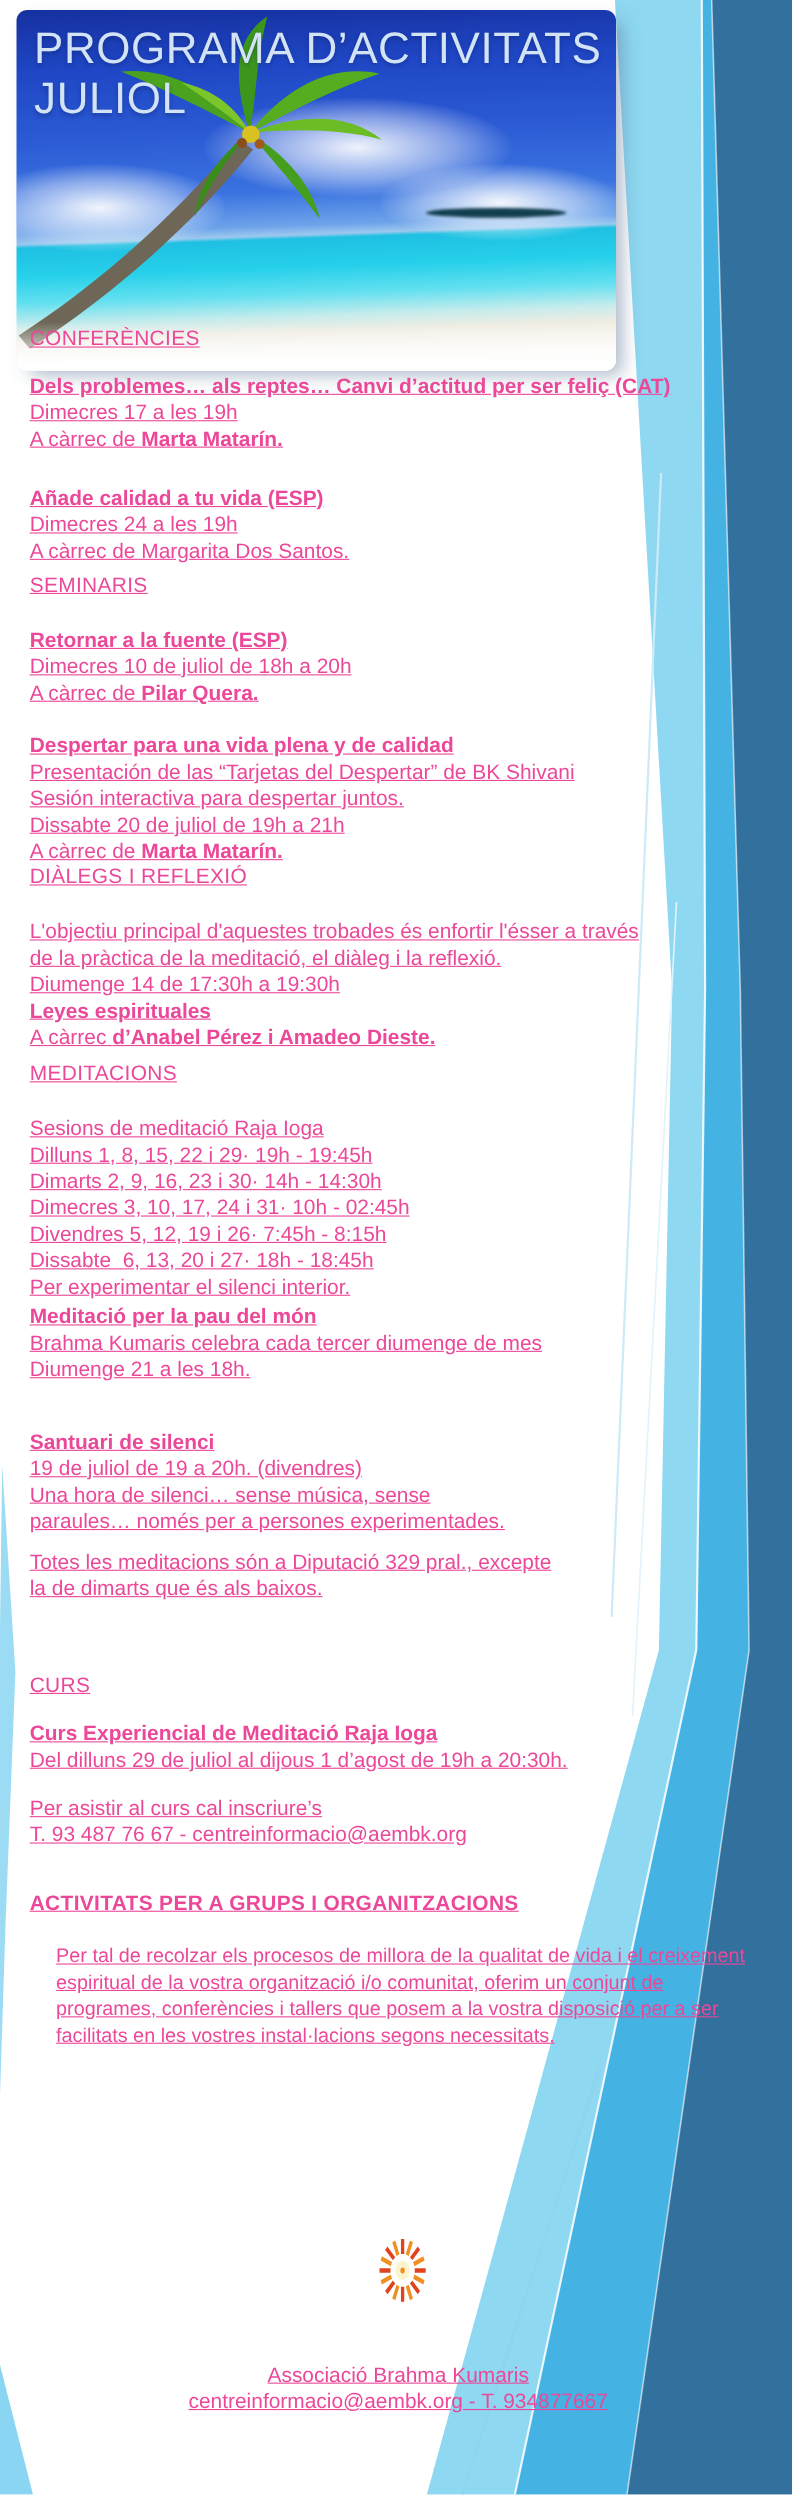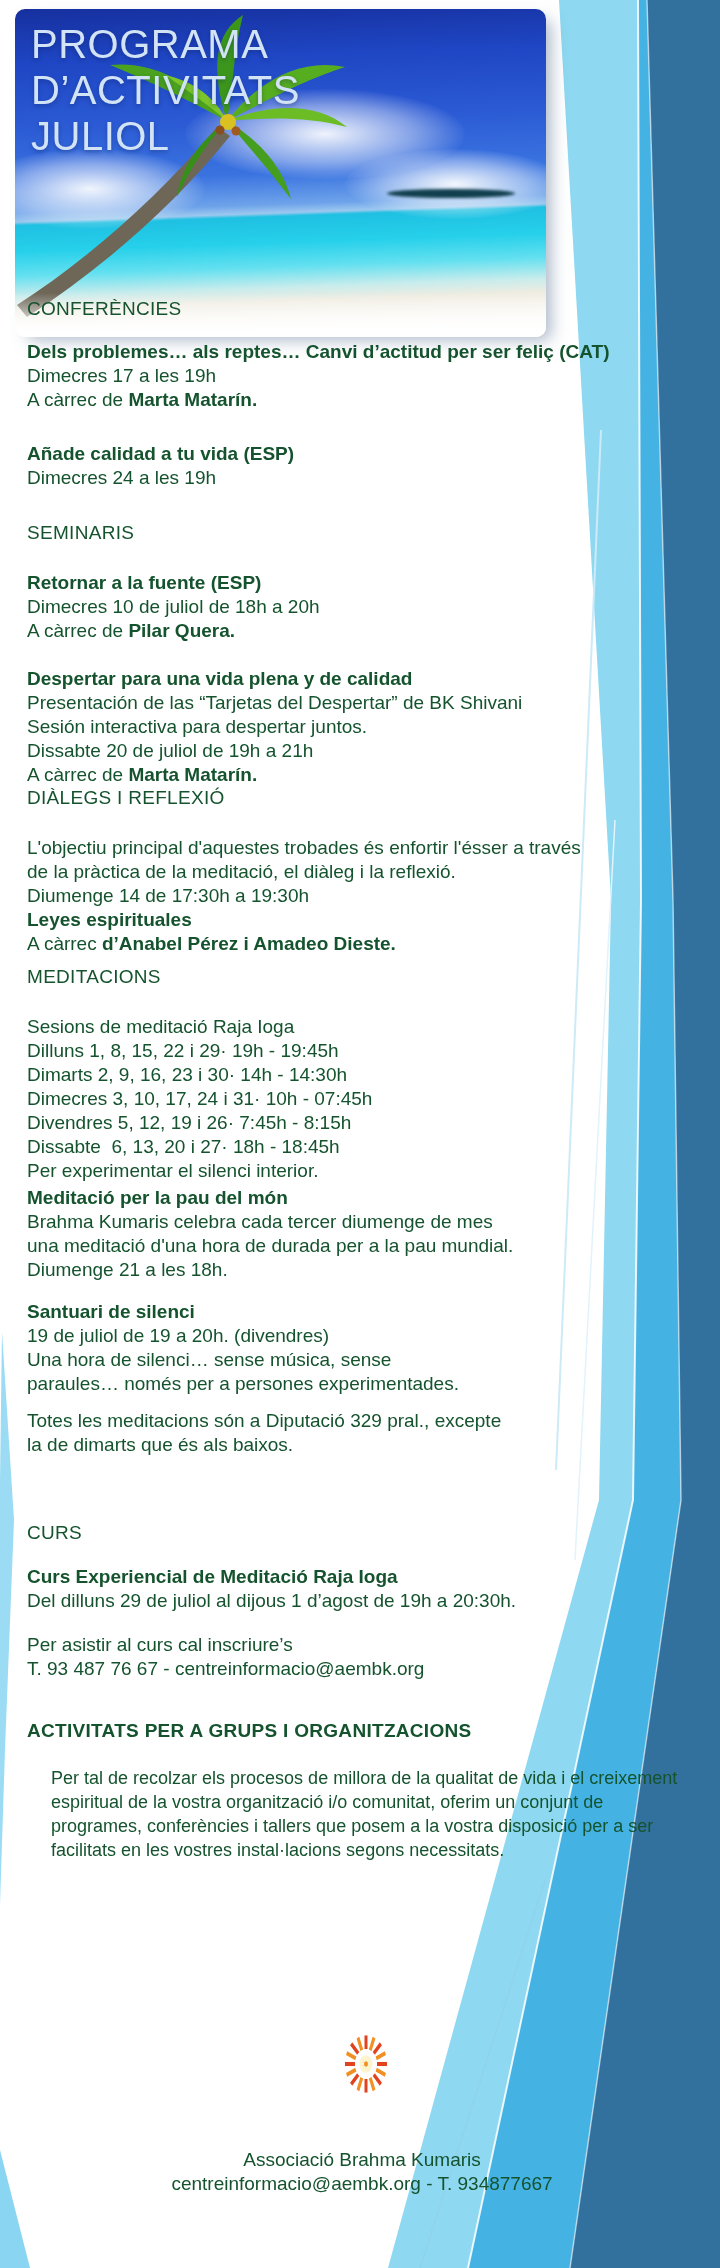--- a/index.html
+++ b/index.html
@@ -4,35 +4,35 @@
 <style>
   html,body{margin:0;padding:0;background:#fff;}
   .page{position:relative;width:720px;height:2268px;background:#ffffff;overflow:hidden;
         font-family:"Liberation Sans",sans-serif;}
   .deco{position:absolute;left:0;top:0;width:720px;height:2268px;z-index:1;}
 
   
   .photo{position:absolute;left:15px;top:9px;width:531px;height:328px;border-radius:10px;overflow:hidden;z-index:2;
     background:linear-gradient(178deg,#16309f 0%,#1f46c4 16%,#2b5ad4 34%,#3a73e0 50%,#6ea3ea 59%,#9cc8ef 61.5%,
                #1fc0e2 62.5%,#26d0ea 70%,#63e0f0 77%,#c8ecec 83%,#efece1 87%,#f8f6f0 93%,#ffffff 100%);
-    box-shadow:9px 7px 16px -4px rgba(90,115,150,.5);}
+    box-shadow:9px 7px 16px -4px rgba(90,115,150,.5);padding-left:14px;}
   .cloud{position:absolute;border-radius:50%;
     background:radial-gradient(ellipse at center,rgba(255,255,255,.92) 0%,rgba(255,255,255,.4) 45%,rgba(255,255,255,0) 72%);}
   .c1{left:170px;top:80px;width:280px;height:90px;}
   .c2{left:-40px;top:140px;width:230px;height:80px;}
   .c3{left:330px;top:140px;width:220px;height:70px;}
   .island{position:absolute;left:372px;top:180px;width:128px;height:9px;background:#123f4e;border-radius:50%;filter:blur(1.5px);}
   .palm{position:absolute;left:0;top:0;width:531px;height:328px;}
   .photo-title{position:absolute;left:16px;top:12px;font-size:40px;line-height:46px;font-weight:400;
     color:#d2e3f6;letter-spacing:.5px;text-shadow:0 2px 4px rgba(10,30,90,.35);}
   .fade{position:absolute;left:0;bottom:0;width:100%;height:44px;
     background:linear-gradient(180deg,rgba(255,255,255,0) 0%,#ffffff 88%);}
 
   
-  .txt{position:absolute;left:27px;z-index:3;color:#14532d;font-size:19px;line-height:24px;}
+  .txt{position:absolute;left:27px;z-index:3;color:#ec4899;font-size:19px;line-height:24px;text-decoration:underline;}
   .ln{white-space:pre;}
   .bold{font-weight:bold;}
   b{font-weight:bold;text-align:center;}
   .sec{letter-spacing:.3px;}
   .para{font-size:18px;line-height:24px;margin-left:24px;}
   .centered{left:45px;width:600px;text-align:center;}
   .footerc{left:62px;width:600px;text-align:center;}
   .logo{position:absolute;left:341px;top:2030px;width:50px;height:68px;z-index:3;}
 </style>
 </head>
@@ -82,20 +82,21 @@
 
   <div class="txt" style="top:340px">
     <div class="ln bold">Dels problemes… als reptes… Canvi d’actitud per ser feliç (CAT)</div>
     <div class="ln">Dimecres 17 a les 19h</div>
     <div class="ln"><span>A càrrec de </span><b>Marta Matarín.</b></div>
   </div>
 
   <div class="txt" style="top:442px">
     <div class="ln bold">Añade calidad a tu vida (ESP)</div>
     <div class="ln">Dimecres 24 a les 19h</div>
+    <div class="ln"><span>A càrrec de Margarita Dos Santos.</span><b></b></div>
   </div>
 
   <div class="txt sec" style="top:521px">SEMINARIS</div>
 
   <div class="txt" style="top:571px">
     <div class="ln bold">Retornar a la fuente (ESP)</div>
     <div class="ln">Dimecres 10 de juliol de 18h a 20h</div>
     <div class="ln"><span>A càrrec de </span><b>Pilar Quera.</b></div>
   </div>
 
@@ -116,30 +117,29 @@
     <div class="ln bold">Leyes espirituales</div>
     <div class="ln"><span>A càrrec </span><b>d’Anabel Pérez i Amadeo Dieste.</b></div>
   </div>
 
   <div class="txt sec" style="top:965px">MEDITACIONS</div>
 
   <div class="txt" style="top:1015px">
     <div class="ln">Sesions de meditació Raja Ioga</div>
     <div class="ln">Dilluns 1, 8, 15, 22 i 29· 19h - 19:45h</div>
     <div class="ln">Dimarts 2, 9, 16, 23 i 30· 14h - 14:30h</div>
-    <div class="ln">Dimecres 3, 10, 17, 24 i 31· 10h - 07:45h</div>
+    <div class="ln">Dimecres 3, 10, 17, 24 i 31· 10h - 02:45h</div>
     <div class="ln">Divendres 5, 12, 19 i 26· 7:45h - 8:15h</div>
     <div class="ln">Dissabte  6, 13, 20 i 27· 18h - 18:45h</div>
     <div class="ln">Per experimentar el silenci interior.</div>
   </div>
 
   <div class="txt" style="top:1186px">
     <div class="ln bold">Meditació per la pau del món</div>
     <div class="ln">Brahma Kumaris celebra cada tercer diumenge de mes</div>
-    <div class="ln">una meditació d'una hora de durada per a la pau mundial.</div>
     <div class="ln">Diumenge 21 a les 18h.</div>
   </div>
 
   <div class="txt" style="top:1300px">
     <div class="ln bold">Santuari de silenci</div>
     <div class="ln">19 de juliol de 19 a 20h. (divendres)</div>
     <div class="ln">Una hora de silenci… sense música, sense</div>
     <div class="ln">paraules… només per a persones experimentades.</div>
   </div>
 

